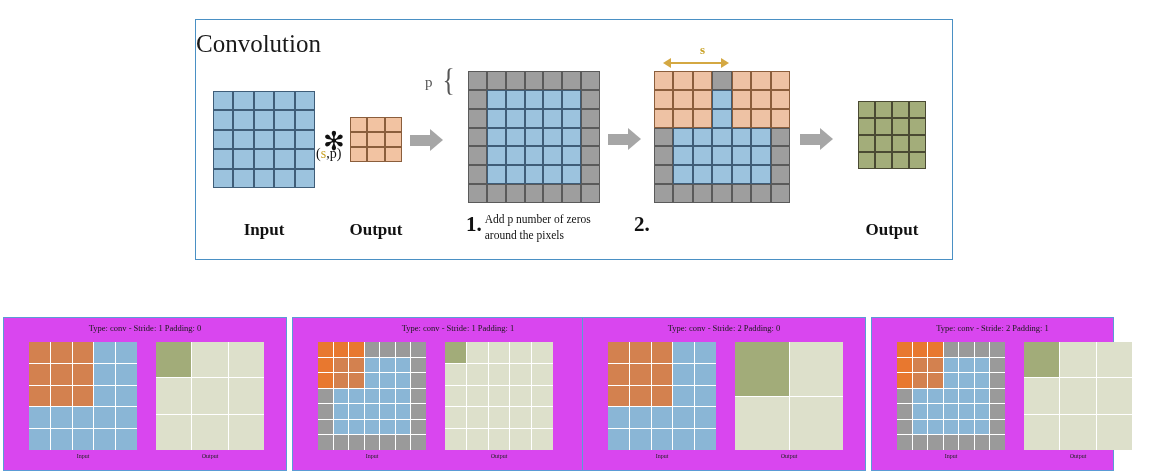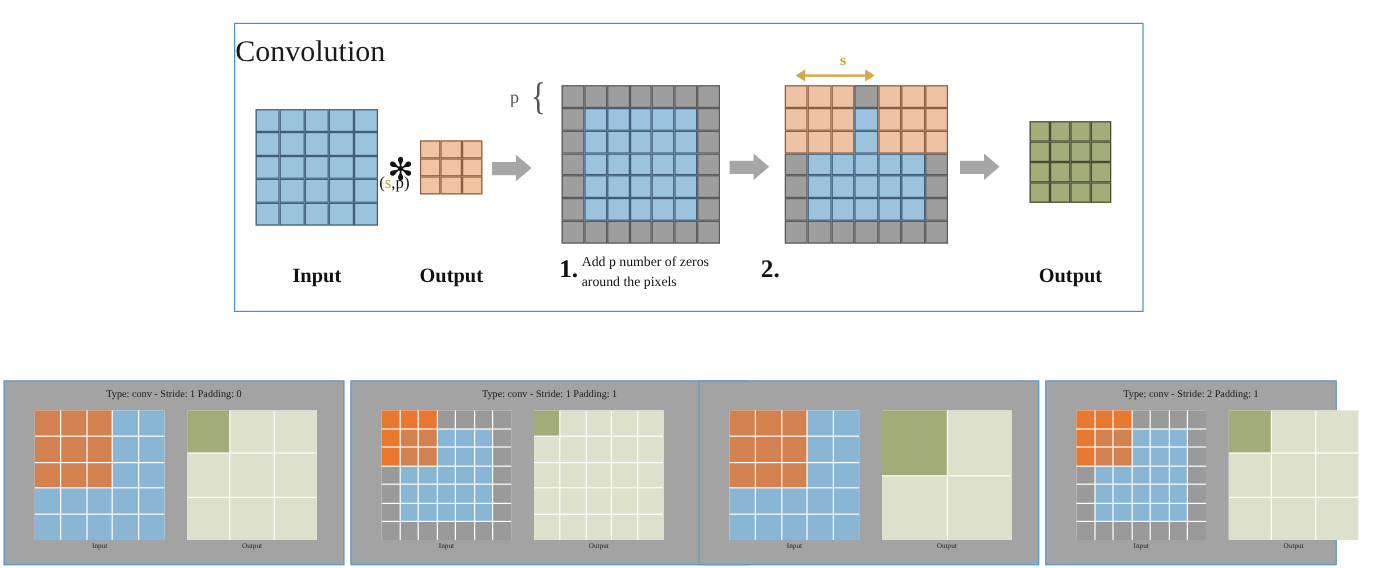--- a/index.html
+++ b/index.html
@@ -50,21 +50,21 @@
       border-top:5px solid transparent;border-bottom:5px solid transparent;border-left:8px solid #d4a842;}
 
   .step{position:absolute;}
   .step-num{font-size:21px;font-weight:bold;font-family:"Liberation Serif",serif;color:#111;
             vertical-align:-2px;margin-right:3px;}
   .step-text{font-size:11.5px;font-family:"Liberation Serif",serif;color:#111;line-height:1.35;}
   .step-wrap{display:flex;align-items:flex-start;}
 
   
   .panel{position:absolute;top:317px;height:154px;border:1.5px solid #5b9bd5;
-         background:#a3a3a3;box-sizing:border-box;}
+         background:#d946ef;box-sizing:border-box;}
   .panel-title{position:absolute;left:0;top:5px;width:100%;text-align:center;
                font-size:8.5px;font-family:"Liberation Serif",serif;color:#1a1a1a;}
   .sub-label{position:absolute;font-size:6px;font-family:"Liberation Serif",serif;
              color:#222;text-align:center;}
   .pgrid{position:absolute;display:grid;gap:1px;background:#ffffff;box-sizing:border-box;}
   .p-blue{background:#8ab6d6;}
   .p-gray{background:#9a9a9a;}
   .p-orange{background:#e8782f;}
   .p-orange-mute{background:#d3814f;}
   .p-out{background:#dde0cb;}
@@ -407,20 +407,21 @@
       <div class="p-out"></div>
       <div class="p-out"></div>
       <div class="p-out"></div>
       <div class="p-out"></div>
     </div>
   <div class="sub-label" style="left: 25px; top: 135px; width: 108px;">Input</div>
   <div class="sub-label" style="left: 152px; top: 135px; width: 108px;">Output</div>
 </div>
 
 <div class="panel" id="panel-2" style="left:582px;width:284px;">
+  <div class="panel-title">Type: conv  -  Stride: 2  Padding: 0</div>
   <div class="pgrid" style="left: 25px; top: 24px; width: 108px; height: 108px; grid-template-columns: repeat(5, 1fr); grid-template-rows: repeat(5, 1fr);">
       <div class="p-orange-mute"></div>
       <div class="p-orange-mute"></div>
       <div class="p-orange-mute"></div>
       <div class="p-blue"></div>
       <div class="p-blue"></div>
       <div class="p-orange-mute"></div>
       <div class="p-orange-mute"></div>
       <div class="p-orange-mute"></div>
       <div class="p-blue"></div>

